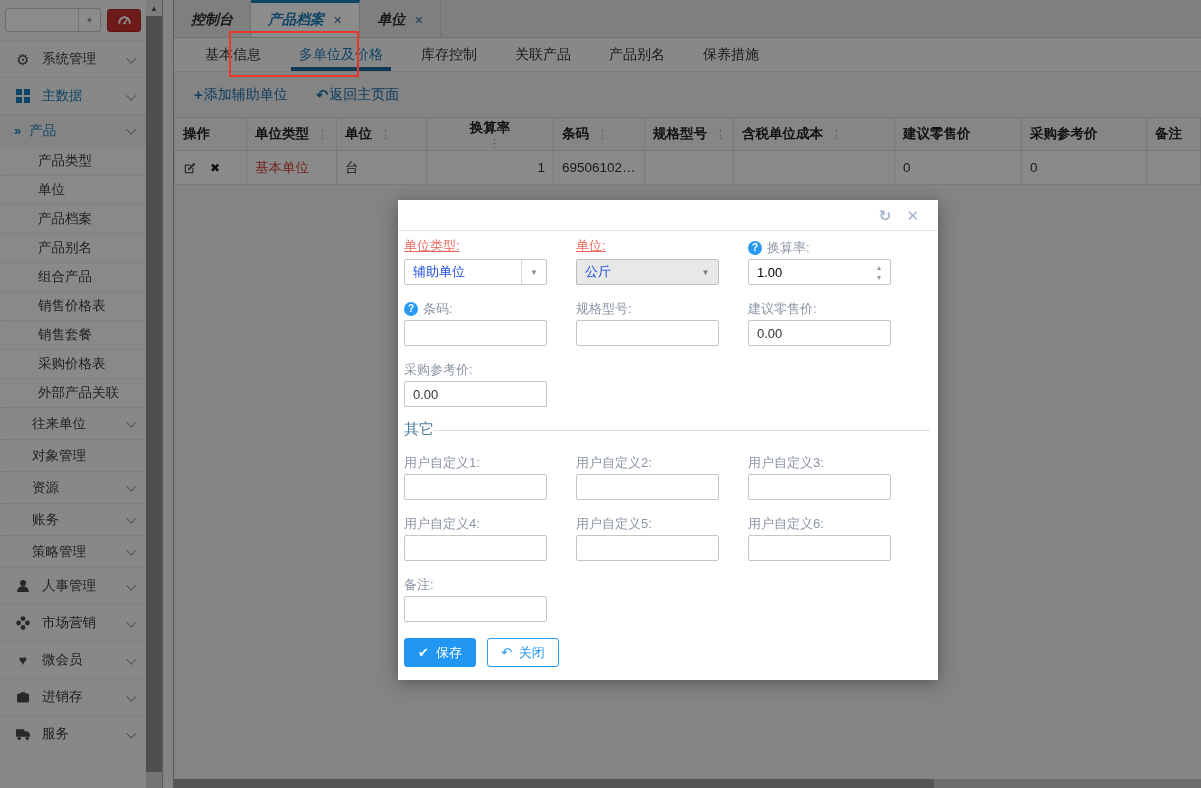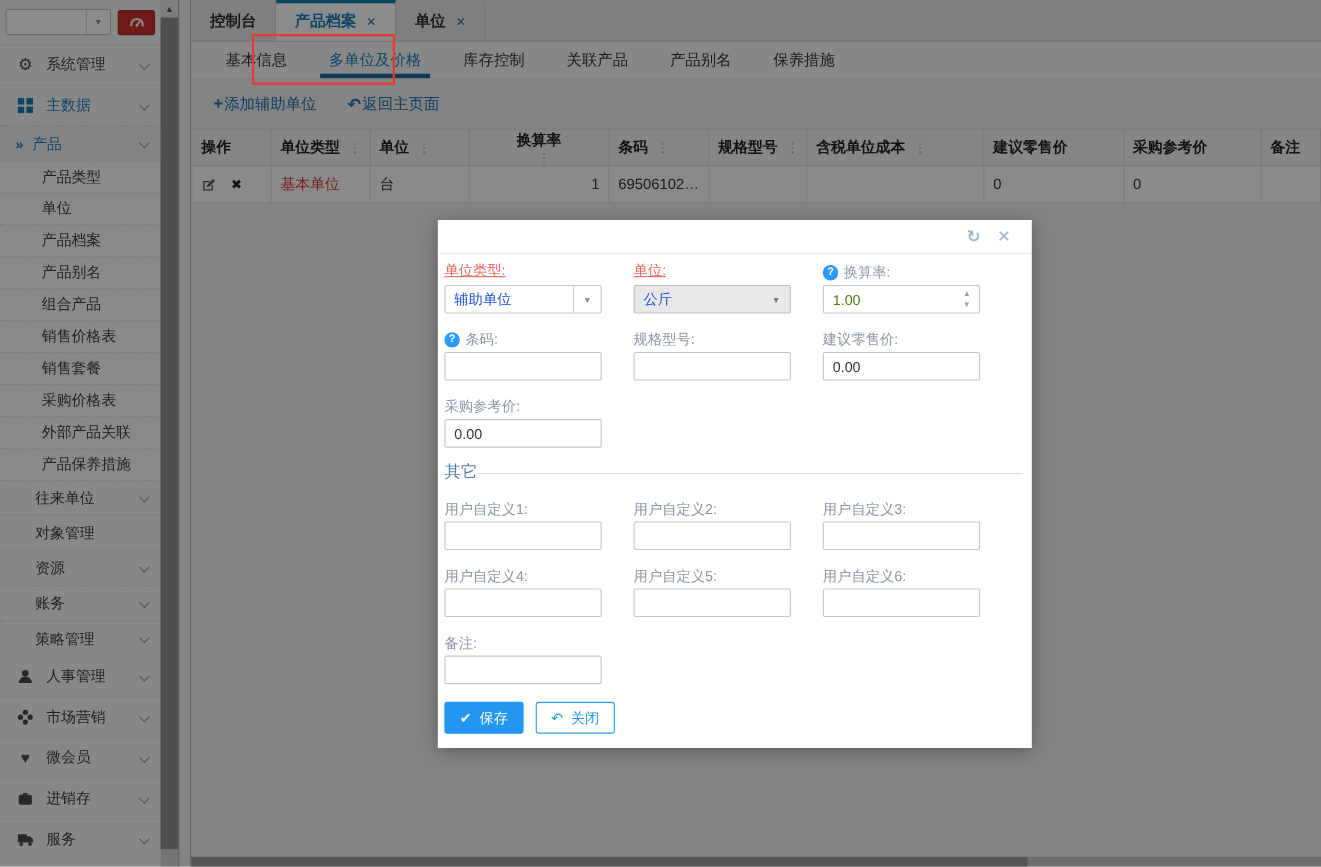--- a/index.html
+++ b/index.html
@@ -31,21 +31,21 @@
 
   
   .side-scroll { width:16px; flex:none; background:#d6d6d6; display:flex; flex-direction:column; }
   .scroll-btn { height:16px; flex:none; background:#e6e6e6; color:#555; font-size:8px; display:flex; align-items:center; justify-content:center; cursor:pointer; }
   .scroll-thumb { height:756px; background:#909090; cursor:pointer; }
 
   .splitter { width:12px; flex:none; background:#f0f0f0; border-left:1px solid #a5a5a5; border-right:1px solid #a5a5a5; cursor:col-resize; }
 
   
   .main { flex:1; min-width:0; background:#f0f0f0; display:flex; flex-direction:column; }
-  .tabbar { height:38px; flex:none; background:#e7e7e7; display:flex; border-bottom:1px solid #cfcfcf; }
+  .tabbar { height:38px; flex:none; background:#e7e7e7; display:flex; border-bottom:1px solid #cfcfcf;font-style:italic; }
   .tab { display:flex; align-items:center; gap:9px; padding:0 17px; font-size:14px; font-weight:bold; color:#2f2f2f; border-right:1px solid #d2d2d2; border-top:3px solid transparent; cursor:pointer; }
   .tab.active { background:#fff; border-top:3px solid #1b7eb8; color:#1b7eb8; }
   .tclose { font-size:11px; color:#3c6e96; font-weight:bold; cursor:pointer; }
 
   .subtabbar { height:34px; flex:none; background:#f8f8f8; display:flex; padding-left:12px; border-bottom:1px solid #e2e2e2; }
   .subtab { display:flex; align-items:center; padding:0 19px; font-size:14px; color:#333; position:relative; cursor:pointer; }
   .subtab.active { color:#1b7eb8; }
   .subtab.active::after { content:""; position:absolute; left:11px; right:11px; bottom:0; height:4px; background:#1a6a9d; }
 
   .toolbar { height:45px; flex:none; display:flex; align-items:center; gap:28px; padding-left:20px; }
@@ -83,21 +83,21 @@
   .flabel.req { color:#e8685f;align-items:flex-end; }
   .flabel.req .ltext { text-decoration:underline; }
   .qico { width:14px; height:14px; flex:none; border-radius:50%; background:#2b9af3; color:#fff; font-size:10px; font-weight:bold; display:inline-flex; align-items:center; justify-content:center; }
   .combo2 { height:26px; border:1px solid #c5c5c5; border-radius:2px; background:#fff; display:flex; align-items:center; cursor:pointer; }
   .combo2 .cval { flex:1; padding-left:8px; color:#1d4ed8; }
   .combo2 .cbtn { width:25px; height:100%; border-left:1px solid #d8d8d8; display:flex; align-items:center; justify-content:center; color:#8a8a8a; font-size:8px; }
   .combo2.focused { background:#e8e8e8; border-color:#bdbdbd; }
   .combo2.focused .cbtn { border-left:none; color:#777; }
   .tinput { width:100%; height:26px; border:1px solid #c5c5c5; border-radius:2px; padding:0 8px; font-size:13px; color:#333; font-family:inherit; outline:none; background:#fff; }
   .spin { height:26px; border:1px solid #c5c5c5; border-radius:2px; background:#fff; display:flex; align-items:center; }
-  .spin input { flex:1; min-width:0; border:none; outline:none; padding-left:8px; font-size:13px; color:#4d7c0f; font-family:inherit; background:transparent; }
+  .spin input { flex:1; min-width:0; border:none; outline:none; padding-left:8px; font-size:13px; color:#000000; font-family:inherit; background:transparent; }
   .spinbtns { width:22px; flex:none; display:flex; flex-direction:column; align-items:center; gap:3px; color:#9a9a9a; font-size:7px; }
   .spinbtns span { cursor:pointer; line-height:1; }
   .sect { display:flex; align-items:center; gap:0; margin-top:13px; color:#527ea0; font-size:15px; }
   .sect-line { flex:1; height:1px; background:#d9dde2; margin-top:2px; }
   .btnrow { display:flex; margin-top:16px; }
   .btn-save { height:29px; padding:0 13px; background:#2196f3; border:1px solid #2196f3; border-radius:3px; color:#fff; font-size:13px; font-family:inherit; display:inline-flex; align-items:center; gap:7px; cursor:pointer; }
   .btn-close { height:29px; padding:0 13px; background:#fff; border:1px solid #2b9af3; border-radius:3px; color:#2196f3; font-size:13px; font-family:inherit; display:inline-flex; align-items:center; gap:7px; cursor:pointer; margin-left:11px; }
   .bico { font-size:13px; line-height:1; }
 </style>
 </head>
@@ -167,23 +167,20 @@
           <span class="s-label">销售价格表</span>
         </div>
         <div class="side-item leaf">
           <span class="s-label">销售套餐</span>
         </div>
         <div class="side-item leaf">
           <span class="s-label">采购价格表</span>
         </div>
         <div class="side-item leaf">
           <span class="s-label">外部产品关联</span>
-        </div>
-        <div class="side-item leaf">
-          <span class="s-label">产品保养措施</span>
         </div>
         <div class="side-item sg">
           <span class="s-label">往来单位</span>
           <span class="chev"></span>
         </div>
         <div class="side-item sg">
           <span class="s-label">对象管理</span>
         </div>
         <div class="side-item sg">
           <span class="s-label">资源</span>

